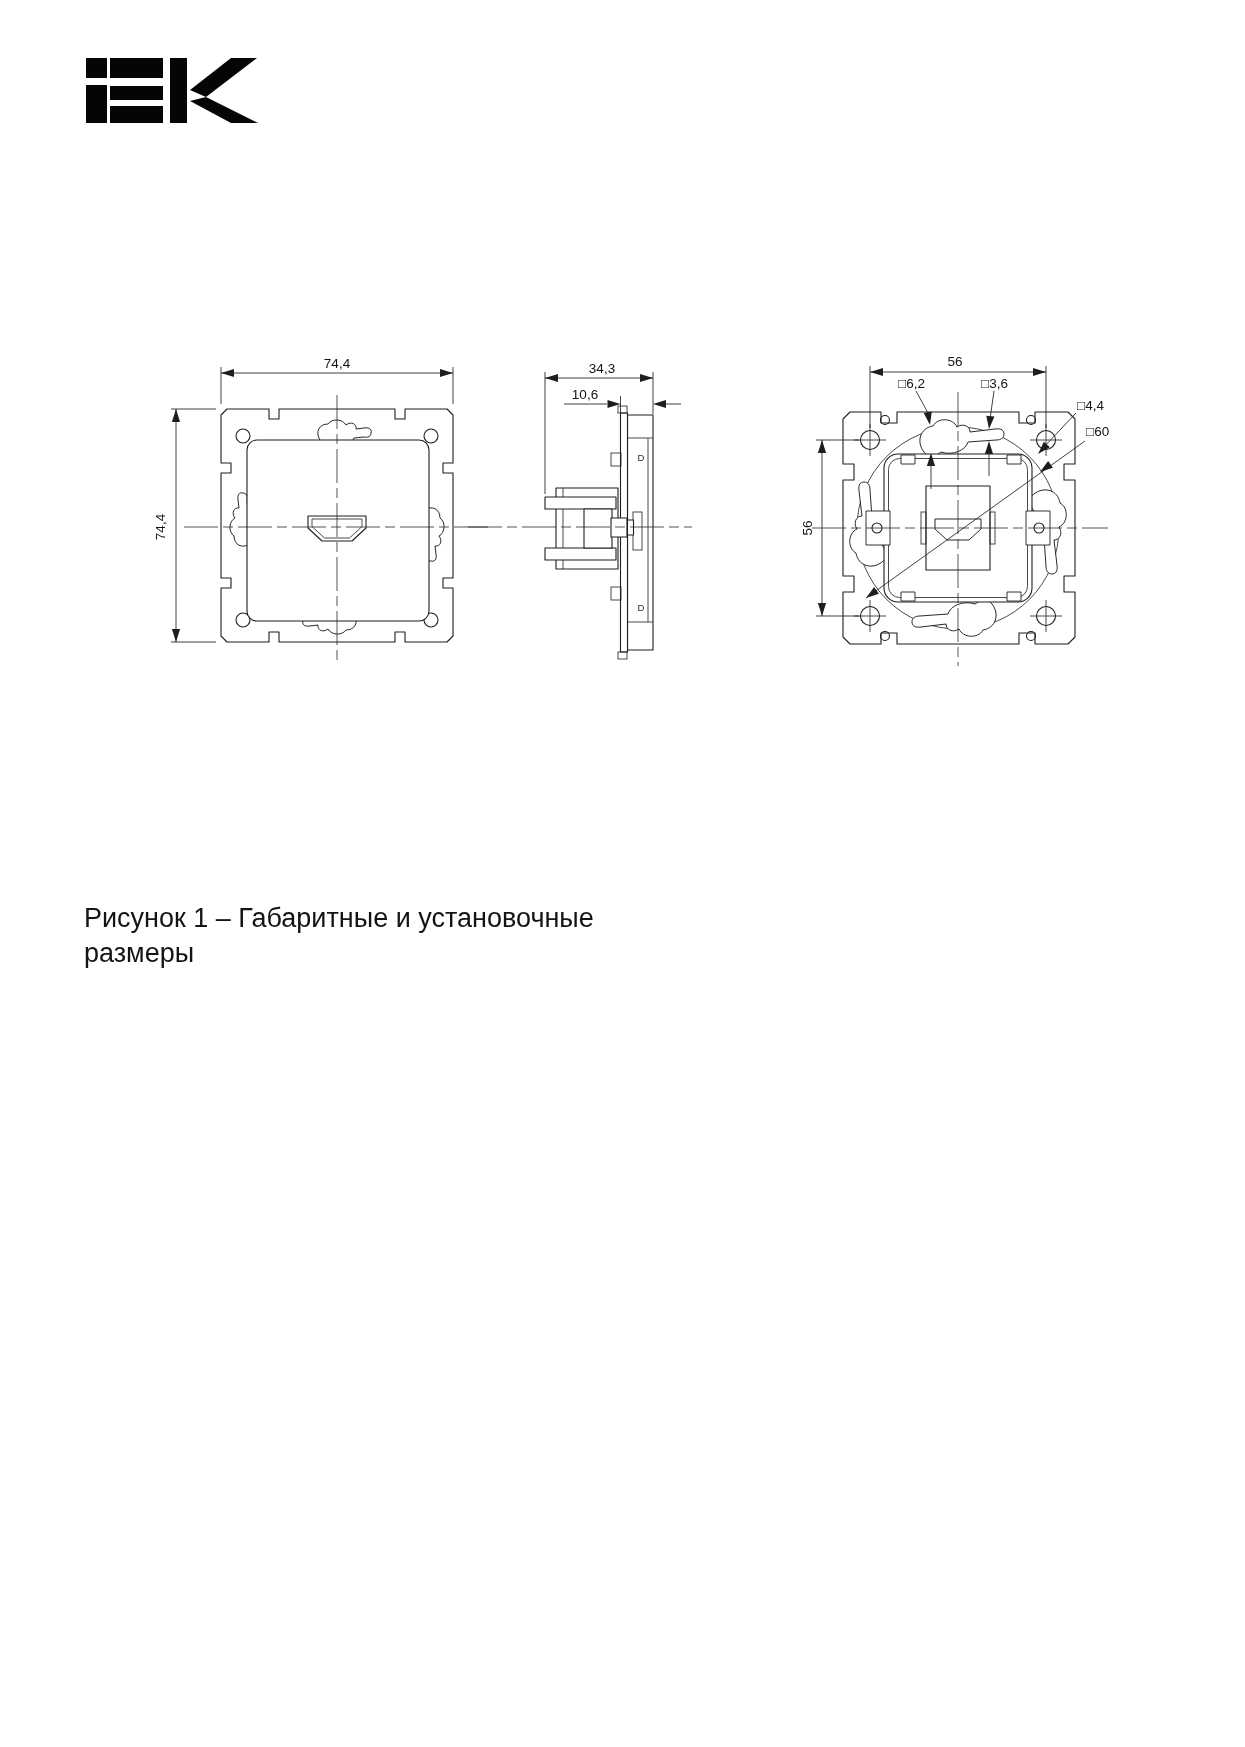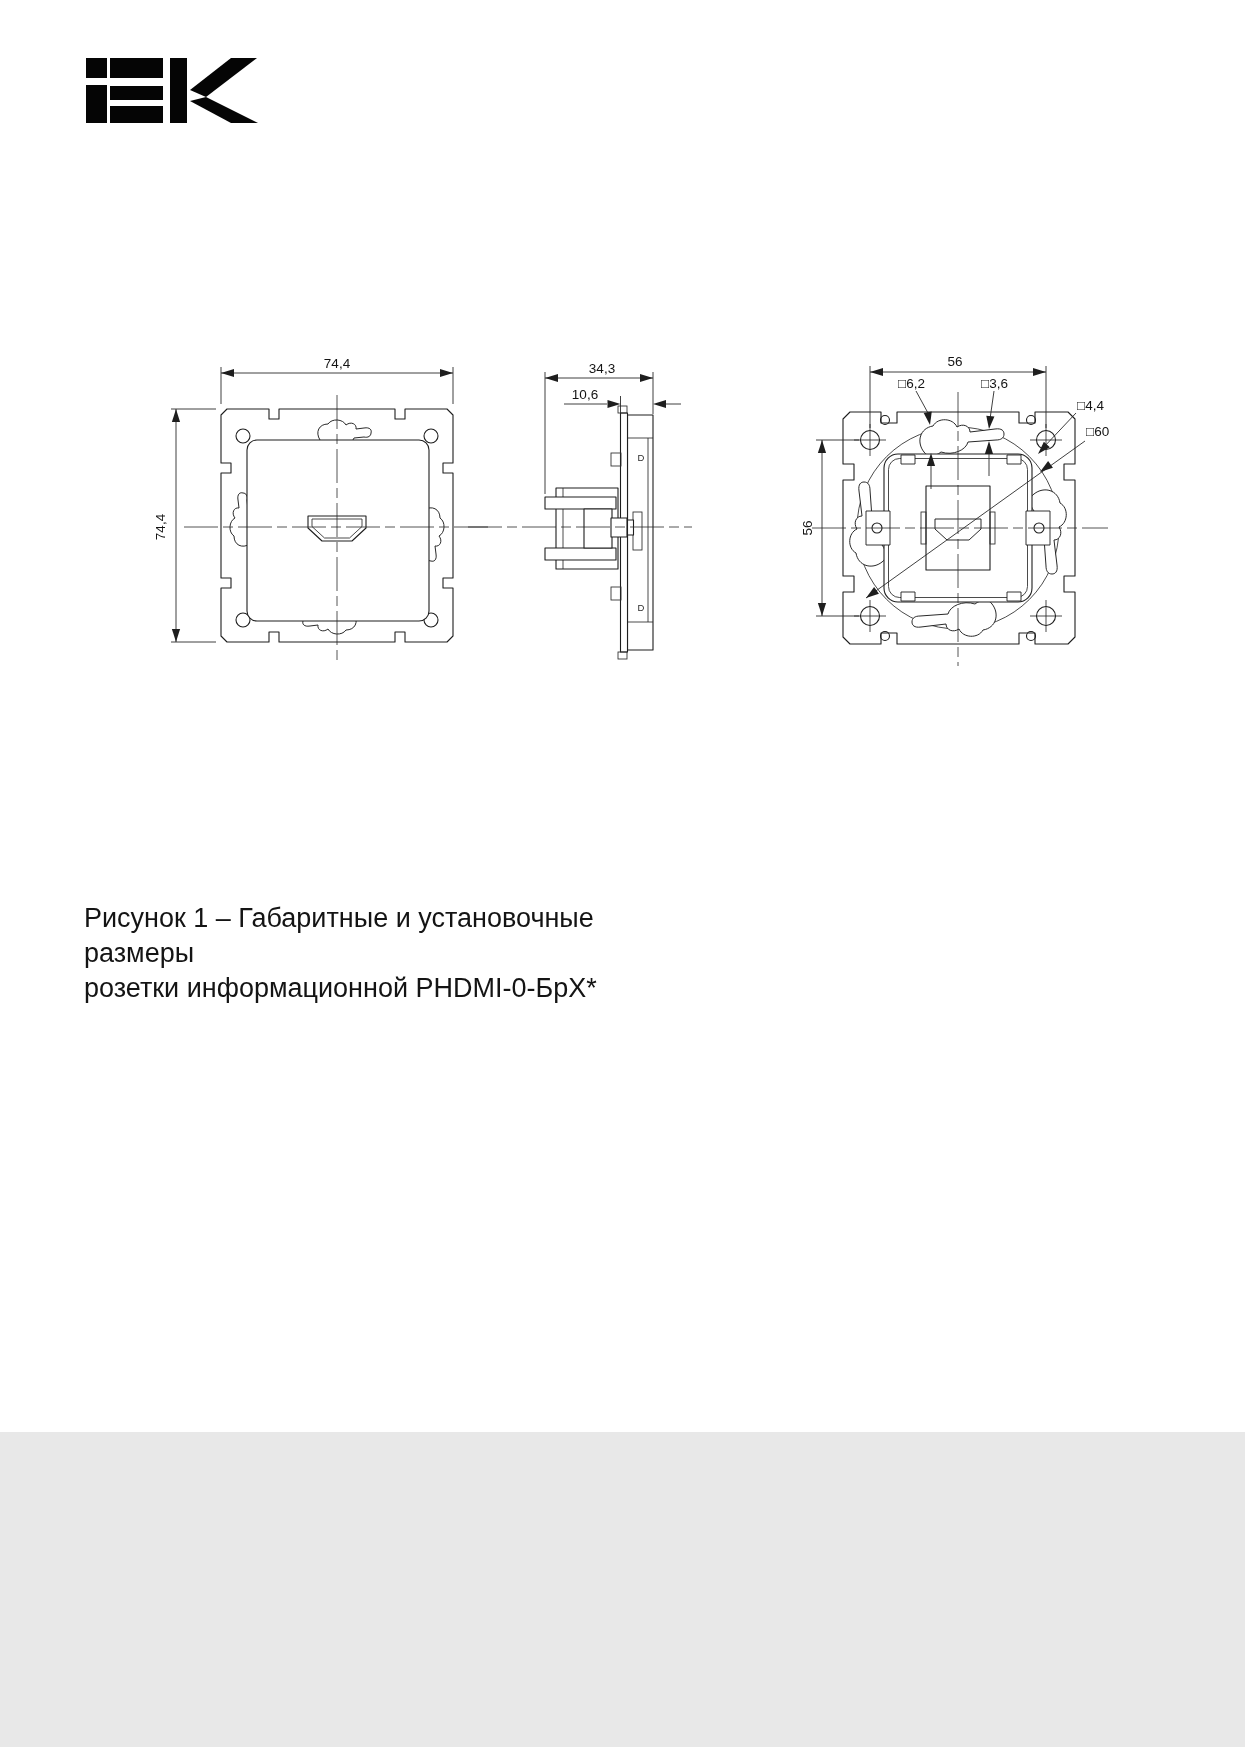--- a/index.html
+++ b/index.html
@@ -1,18 +1,18 @@
 <!DOCTYPE html>
 <html><head>
 <meta charset="utf-8">
 <style>
   html,body{margin:0;padding:0;background:#e8e8e8;}
   .page{
     position:relative;
-    width:1245px;height:1432px;
+    width:1245px;height:1747px;
     margin:0 auto;
     background:#ffffff;
     font-family:"Liberation Sans","DejaVu Sans",sans-serif;
     overflow:hidden;
   }
   svg{position:absolute;left:0;top:0;}
   
   .ln   {fill:none;stroke:#1e1e1e;stroke-width:1.1;stroke-linejoin:round;}
   .lnf  {fill:#ffffff;stroke:#1e1e1e;stroke-width:1.1;stroke-linejoin:round;}
   .thin {fill:none;stroke:#2a2a2a;stroke-width:0.85;}
@@ -212,16 +212,15 @@
     <line class="cl" x1="337" y1="395" x2="337" y2="664"></line>
     <line class="cl" x1="184" y1="527" x2="492" y2="527"></line>
     <line class="cl" x1="468" y1="527" x2="692" y2="527"></line>
     <line class="cl" x1="958" y1="392" x2="958" y2="666"></line>
     <line class="cl" x1="812" y1="528" x2="1108" y2="528"></line>
   </g>
 </svg>
 
 <div class="caption">
   <div>Рисунок 1 – Габаритные и установочные размеры</div>
-  <div>розетки информационной PHDMI-0-БрХ*</div>
 </div>
 
 </div>
 
 </body></html>

